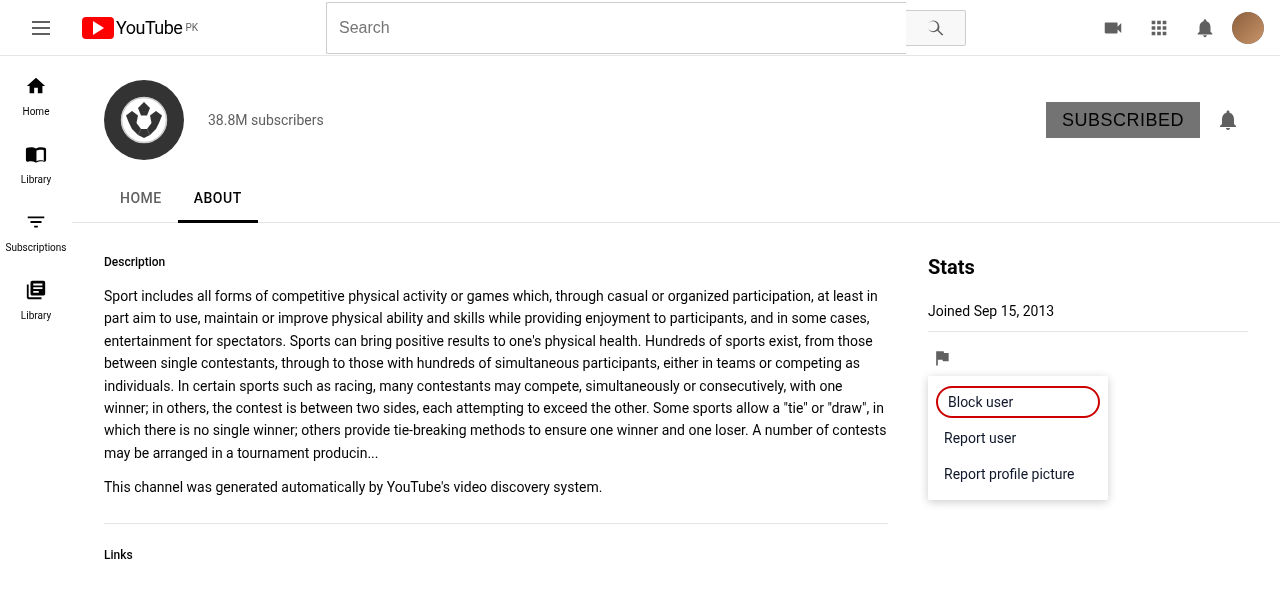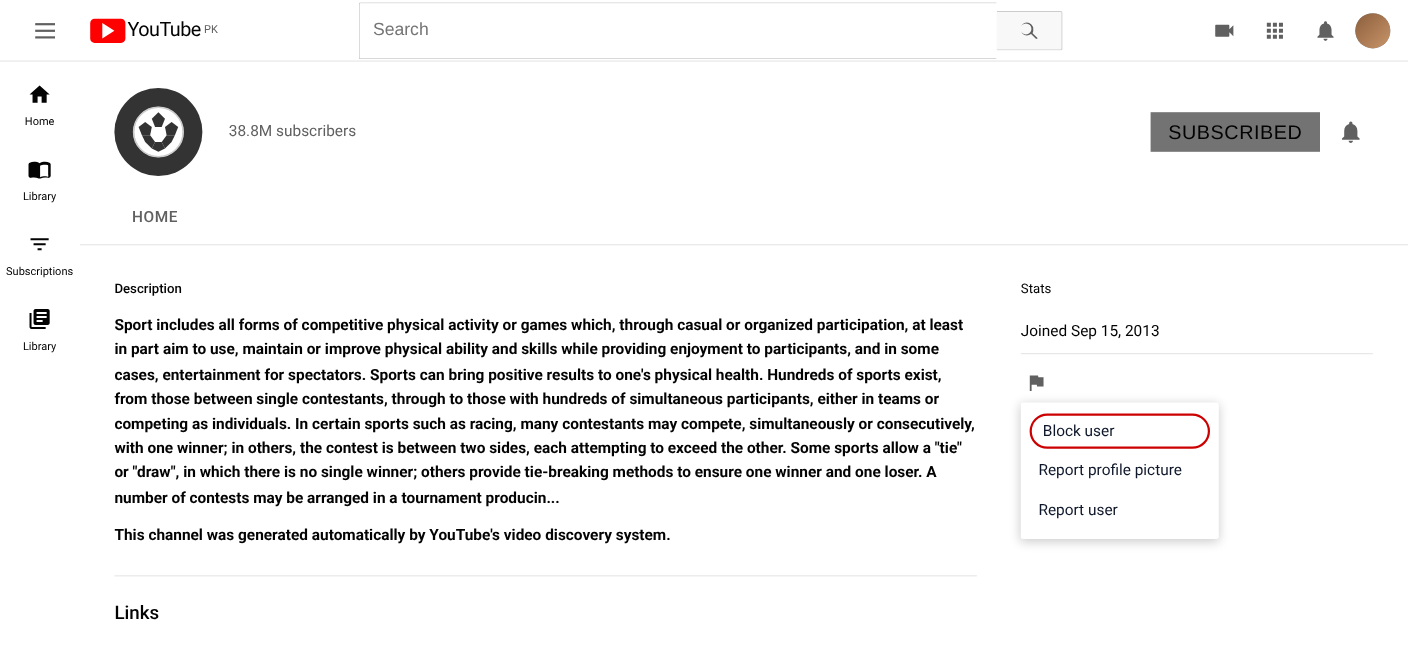--- a/index.html
+++ b/index.html
@@ -159,27 +159,27 @@
     
     .channel-body {
       padding: 32px 32px 32px 32px;
       display: flex;
       gap: 40px;
     }
     .channel-main { flex: 1; min-width: 0; }
     .channel-sidebar-right { width: 320px; flex-shrink: 0; }
 
     .section-title { font-size: 12px; font-weight: 500; color: #030303; margin-bottom: 16px; }
-    .description-text { font-size: 14px; line-height: 1.6; color: #030303; margin-bottom: 12px; font-weight: bold; }
+    .description-text { font-size: 14px; line-height: 1.6; color: #030303; margin-bottom: 12px; }
     .divider { border: none; border-top: 1px solid #e5e5e5; margin: 24px 0; }
 
-    .links-title { font-size: 17px; font-weight: 500; color: #030303; margin-bottom: 8px; }
-
-    
-    .stats-title { font-size: 12px; font-weight: 400; margin-bottom: 12px; }
+    .links-title { font-size: 12px; font-weight: 500; color: #030303; margin-bottom: 8px; }
+
+    
+    .stats-title { font-size: 20px; font-weight: 700; margin-bottom: 12px; }
     .stats-section { }
     .stat-item { font-size: 14px; color: #030303; padding: 12px 0; border-bottom: 1px solid #e5e5e5; }
 
     
     .flag-area { padding: 12px 0; position: relative; }
     .flag-btn { background: none; border: none; cursor: pointer; padding: 4px; display: flex; align-items: center; }
 
     
     .dropdown-menu {
       position: absolute;
@@ -316,20 +316,21 @@
       <button class="bell-btn">
         <svg width="24" height="24" viewBox="0 0 24 24" fill="#606060">
             <path d="M12 22c1.1 0 2-.9 2-2h-4c0 1.1.9 2 2 2zm6-6v-5c0-3.07-1.63-5.64-4.5-6.32V4c0-.83-.67-1.5-1.5-1.5s-1.5.67-1.5 1.5v.68C7.64 5.36 6 7.92 6 11v5l-2 2v1h16v-1l-2-2z"></path>
           </svg>
       </button>
     </div>
   </div>
 
   <div class="channel-tabs">
     <div class="channel-tab">HOME</div>
+    <div class="channel-tab active">ABOUT</div>
   </div>
 
   <div class="channel-body">
 
     <div class="channel-main">
       <div class="section-title">Description</div>
       <p class="description-text">Sport includes all forms of competitive physical activity or games which, through casual or organized participation, at least in part aim to use, maintain or improve physical ability and skills while providing enjoyment to participants, and in some cases, entertainment for spectators. Sports can bring positive results to one's physical health. Hundreds of sports exist, from those between single contestants, through to those with hundreds of simultaneous participants, either in teams or competing as individuals. In certain sports such as racing, many contestants may compete, simultaneously or consecutively, with one winner; in others, the contest is between two sides, each attempting to exceed the other. Some sports allow a "tie" or "draw", in which there is no single winner; others provide tie-breaking methods to ensure one winner and one loser. A number of contests may be arranged in a tournament producin...</p>
       <p class="description-text">This channel was generated automatically by YouTube's video discovery system.</p>
 
       <hr class="divider">
@@ -345,20 +346,20 @@
 
       <div class="flag-area">
         <button class="flag-btn">
           <svg width="20" height="20" viewBox="0 0 24 24" fill="#606060">
               <path d="M14.4 6L14 4H5v17h2v-7h5.6l.4 2h7V6z"></path>
             </svg>
         </button>
 
         <div class="dropdown-menu">
           <div class="dropdown-item highlighted">Block user</div>
+          <div class="dropdown-item">Report user</div>
           <div class="dropdown-item">Report profile picture</div>
-          <div class="dropdown-item">Report user</div>
         </div>
       </div>
     </div>
 
   </div>
 </main>
 
 </body></html>

